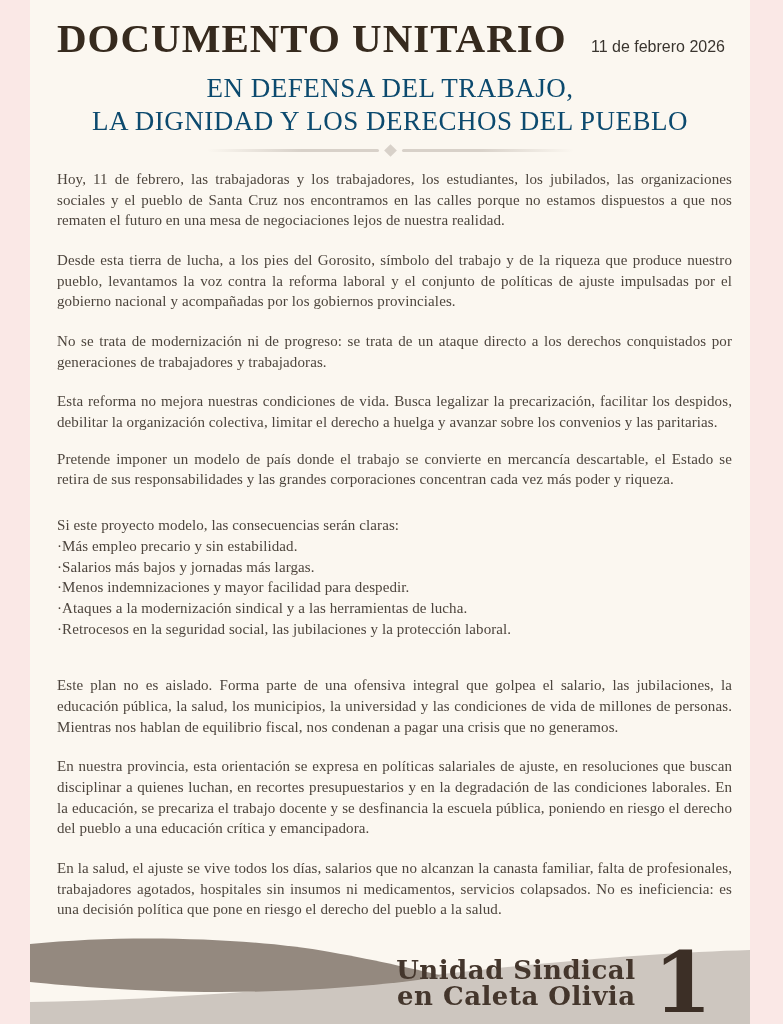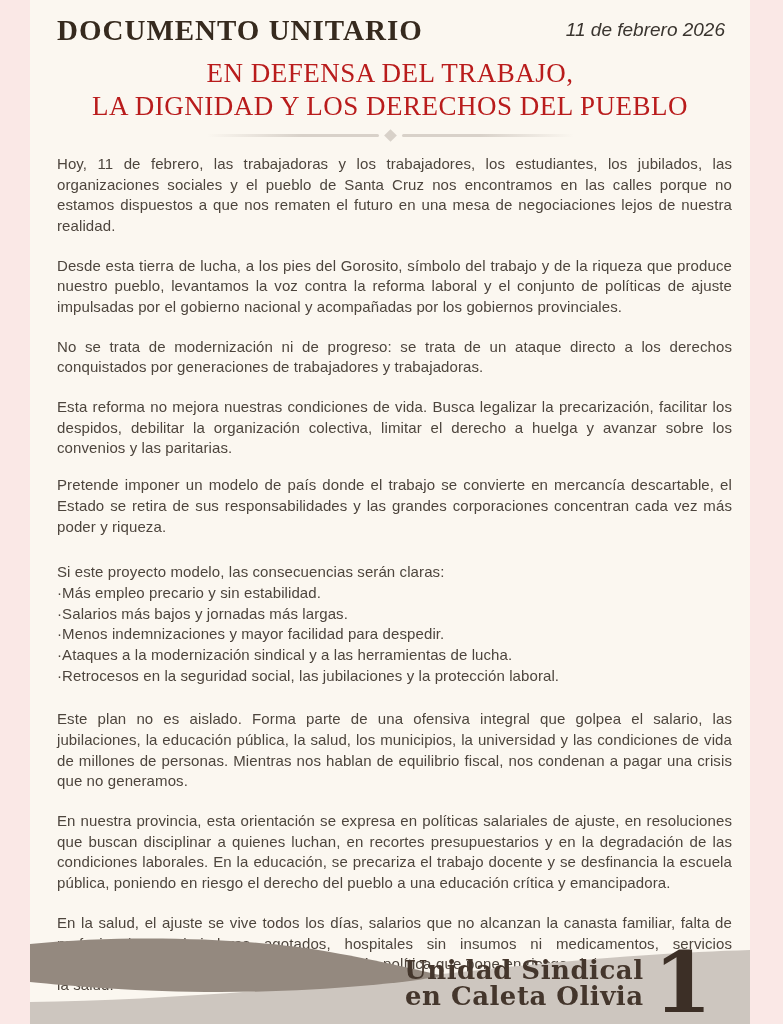--- a/index.html
+++ b/index.html
@@ -15,79 +15,79 @@
   }
   
   .title-row{
     display:flex;align-items:flex-end;justify-content:space-between;
     padding:14px 25px 0 27px;
   }
   .doc-title{
     margin:0;
     font-family:"Liberation Serif", serif;
     font-weight:bold;
-    font-size:29px;
+    font-size:41px;
     letter-spacing:1px;
     color:#362a1e;
     white-space:nowrap;
   }
   .doc-date{
-    font-size:19px;
+    font-size:16px;
     color:#3a352f;
     padding-bottom:6px;
     white-space:nowrap;
-    font-style:italic;
   }
   .subtitle{
     margin:10px 0 0 0;
     text-align:center;
     font-family:"Liberation Serif", serif;
     font-weight:500;
     font-size:27px;
     line-height:1.22;
     letter-spacing:0.5px;
-    color:#b91c1c;
+    color:#0c4a6e;
   }
   .divider{
     margin-top:7px;
     display:flex;align-items:center;justify-content:center;
     height:12px;
   }
   .dline{display:inline-block;width:172px;height:3px;border-radius:2px;}
   .dline.left{background:linear-gradient(to right, rgba(216,209,201,0), #d8d1c9 55%);}
   .dline.right{background:linear-gradient(to left, rgba(216,209,201,0), #d8d1c9 55%);}
   .diamond{
     display:inline-block;width:9px;height:9px;margin:0 7px;
     background:#d8d1c9;transform:rotate(45deg);
   }
   
   .doc-body{
     padding:12px 18px 0 27px;
     font-size:15px;
     line-height:1.38;
     letter-spacing:0.1px;
     color:#4d453d;
+    font-family:Liberation Serif, serif;
   }
   .doc-body p{
     margin:0 0 19px 0;
     text-align:justify;
   }
   .doc-body p.tight{margin-bottom:16px;}
   .list-intro{margin:25px 0 0 0 !important;text-align:left !important;}
-  .bullet-list{margin:0 0 23px 0;}
+  .bullet-list{margin:0 0 36px 0;}
   .bullet-item{text-align:left;}
   
   .footer{
     position:absolute;left:0;bottom:0;width:720px;height:100px;
     pointer-events:none;
   }
   .footer svg{position:absolute;left:0;bottom:0;display:block;}
   .footer-brand{
     position:absolute;right:38px;bottom:8px;
-    display:flex;align-items:center;gap:10px;
+    display:flex;align-items:center;gap:18px;
   }
   .org-lines{
     text-align:right;
     font-family:"DejaVu Serif", serif;
     font-weight:bold;
     font-size:26px;
     line-height:1.02;
     letter-spacing:0.5px;
     color:#44362c;
   }

